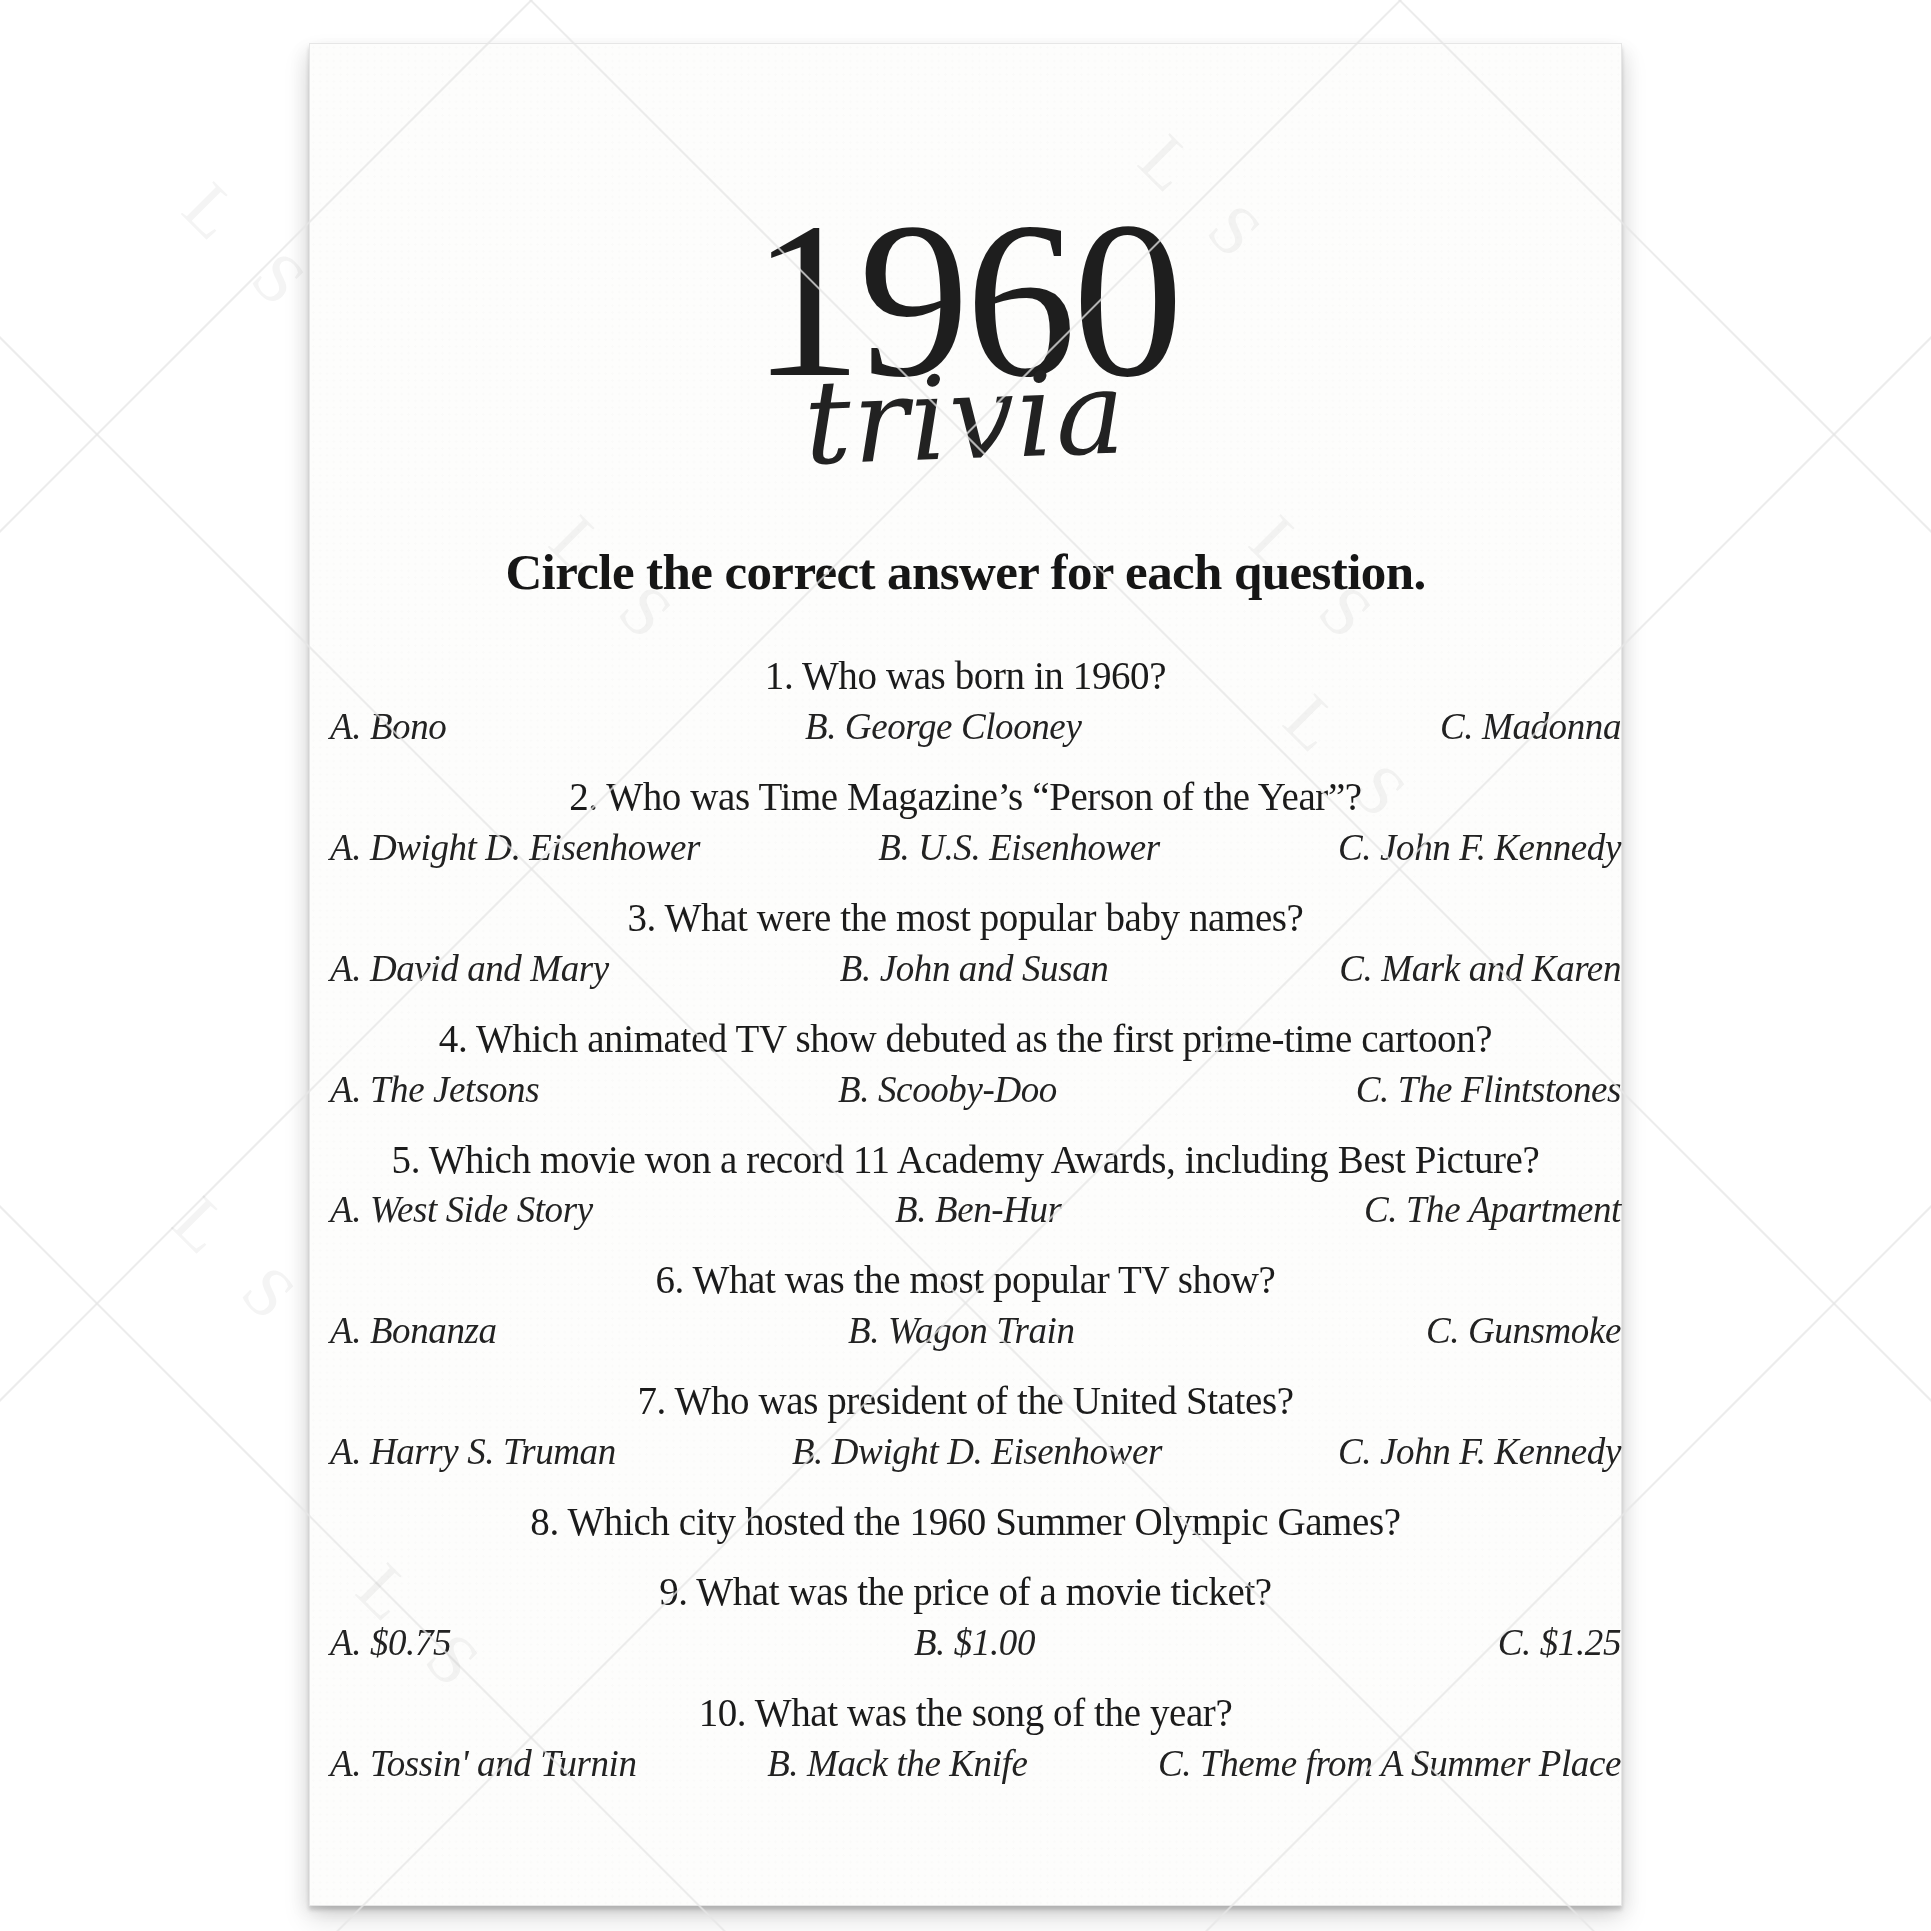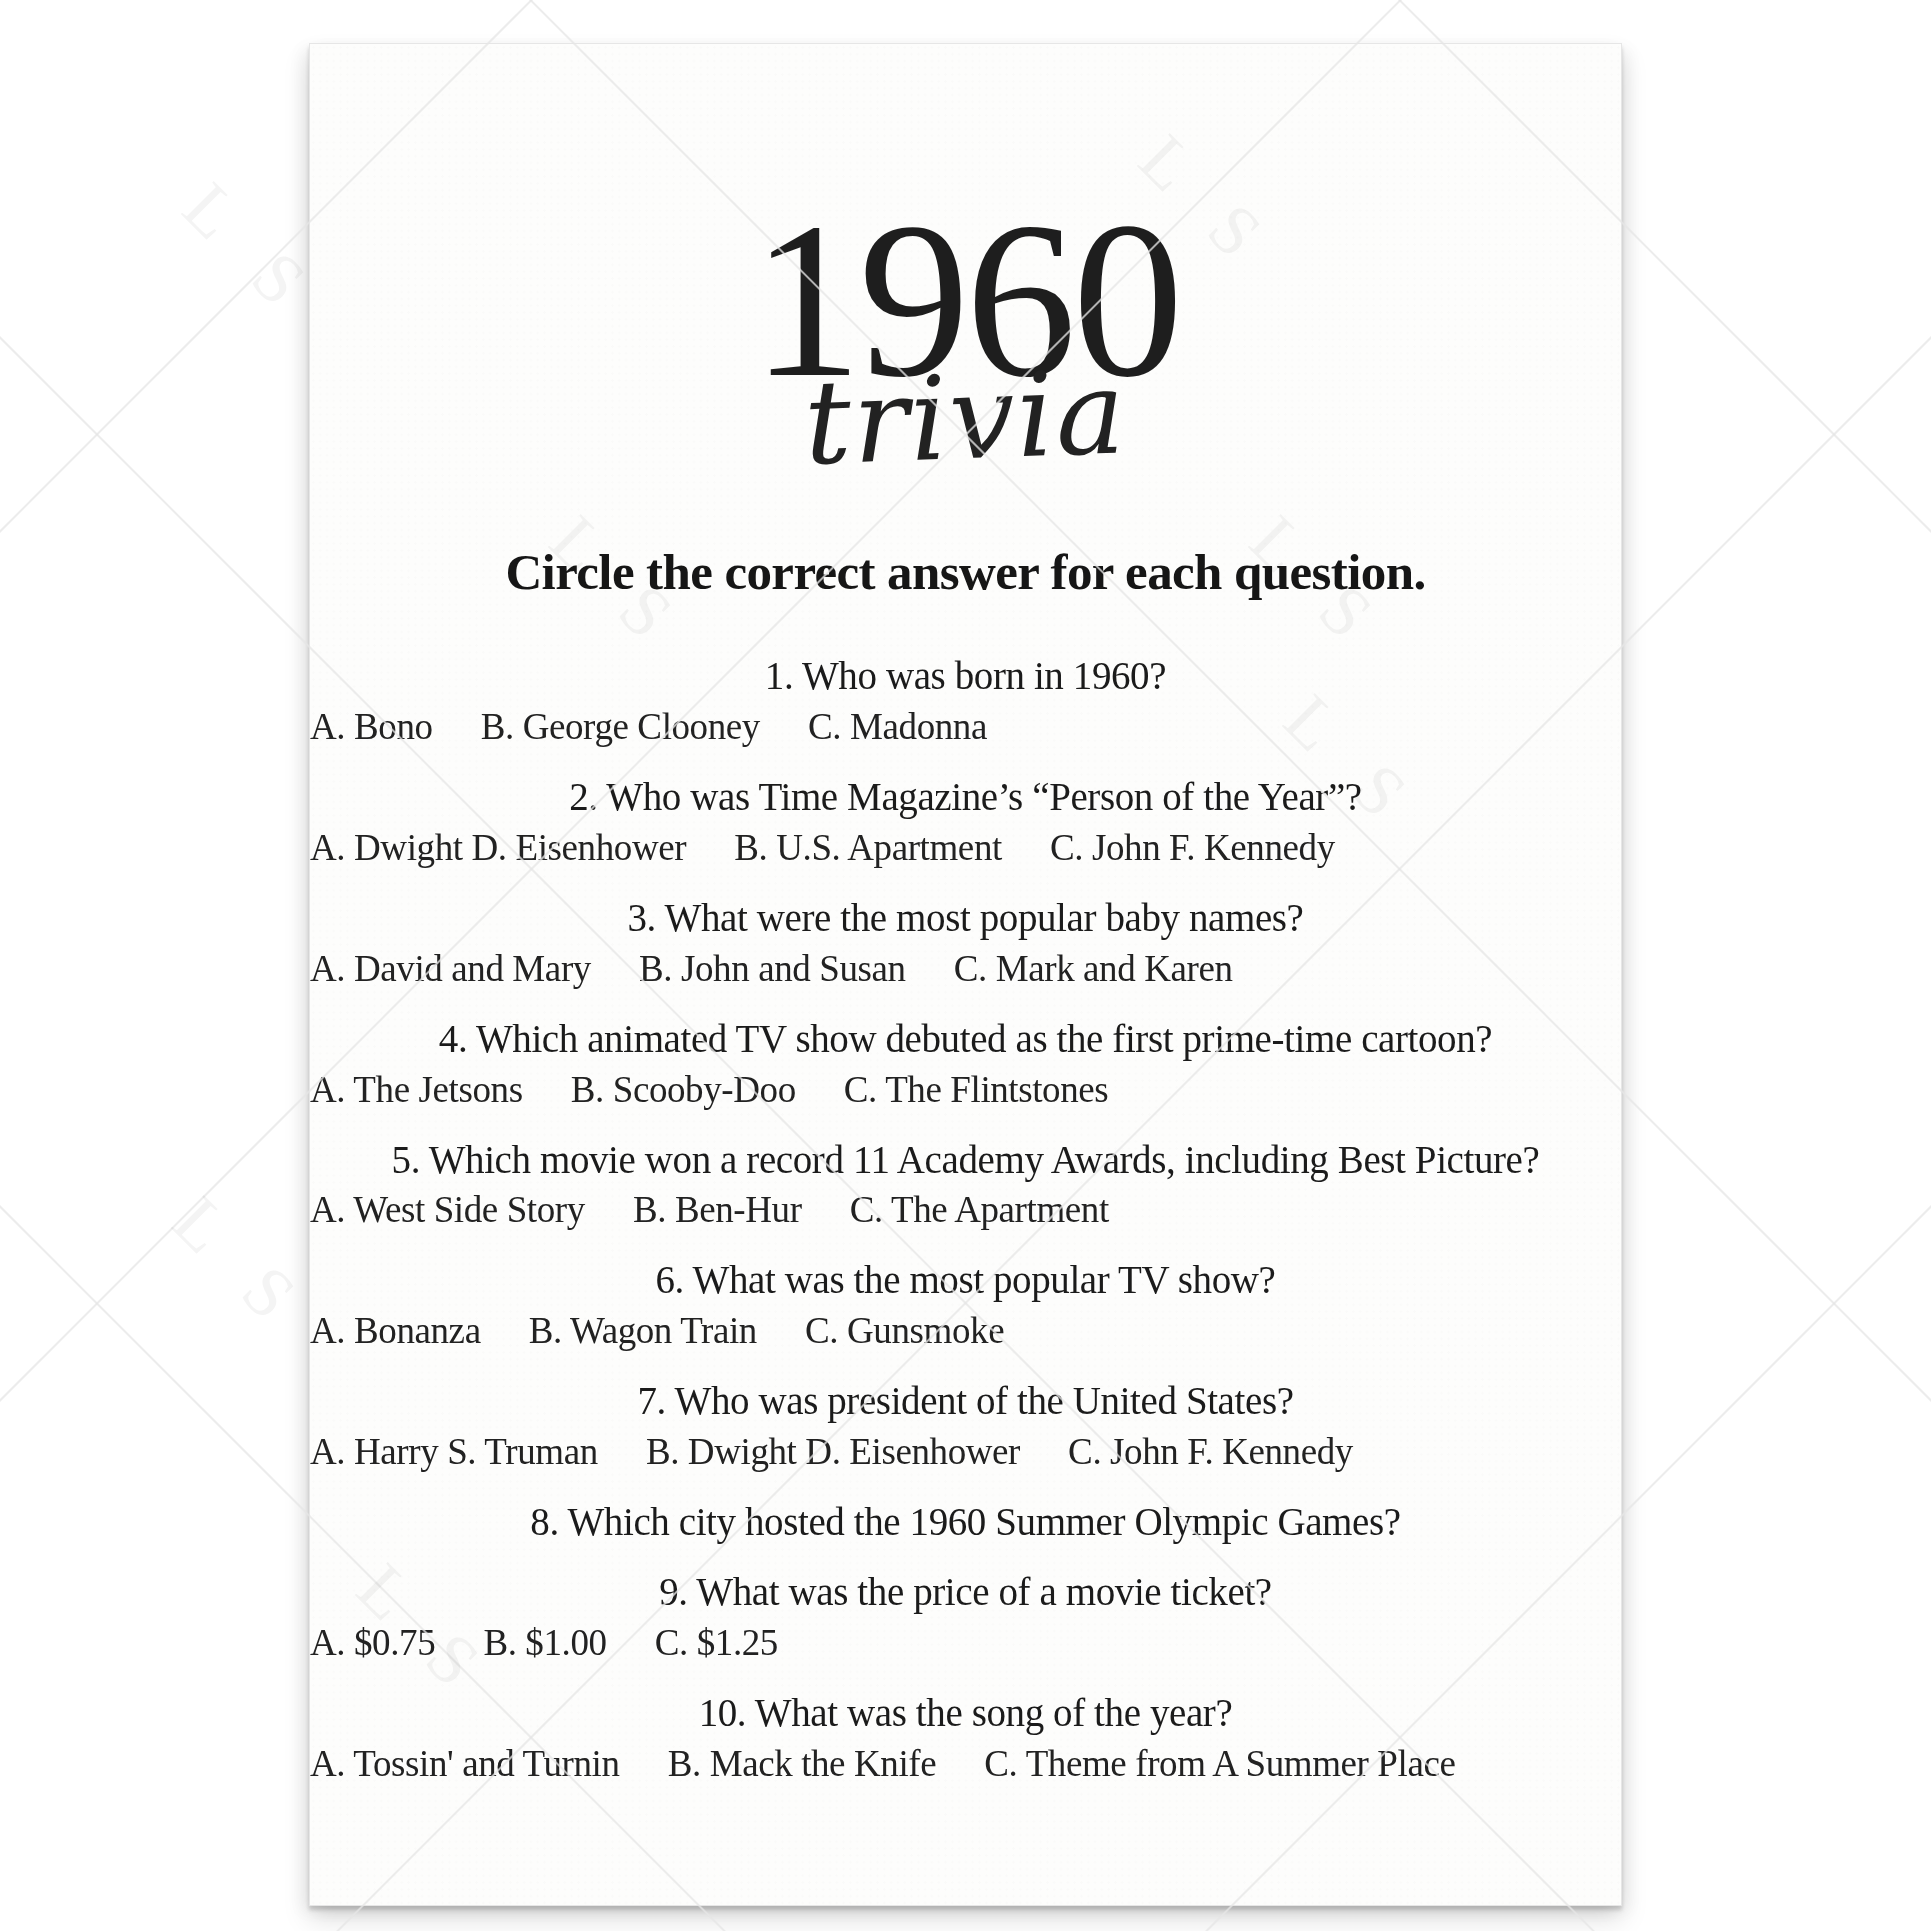--- a/index.html
+++ b/index.html
@@ -68,26 +68,28 @@
   }
   .qa{text-align:center;}
   .q{
     font-size:39px; line-height:48px;
     letter-spacing:-0.4px;
     color:#1b1b1b;
     white-space:nowrap;
   }
   .answers{
     margin-top:2.9px;
-    display:flex; justify-content:flex-start;
+    display:flex; justify-content:space-between;
     gap:1.3em;
+    font-style:italic;
     font-size:37px; line-height:48px;
     letter-spacing:-0.4px;
     color:#222;
     white-space:nowrap;
+    margin-left:20px;
   }
 
   
   .wm-line{
     position:absolute;
     width:3283px; height:1.9px;
     left:-676px;
     background:rgba(230,230,230,0.75);
     z-index:5;
     pointer-events:none;
@@ -126,21 +128,21 @@
           <span>A. Bono</span>
           <span>B. George Clooney</span>
           <span>C. Madonna</span>
         </div>
       </div>
 
       <div class="qa">
         <div class="q">2. Who was Time Magazine’s “Person of the Year”?</div>
         <div class="answers">
           <span>A. Dwight D. Eisenhower</span>
-          <span>B. U.S. Apartment</span>
+          <span>B. U.S. Eisenhower</span>
           <span>C. John F. Kennedy</span>
         </div>
       </div>
 
       <div class="qa">
         <div class="q">3. What were the most popular baby names?</div>
         <div class="answers">
           <span>A. David and Mary</span>
           <span>B. John and Susan</span>
           <span>C. Mark and Karen</span>

